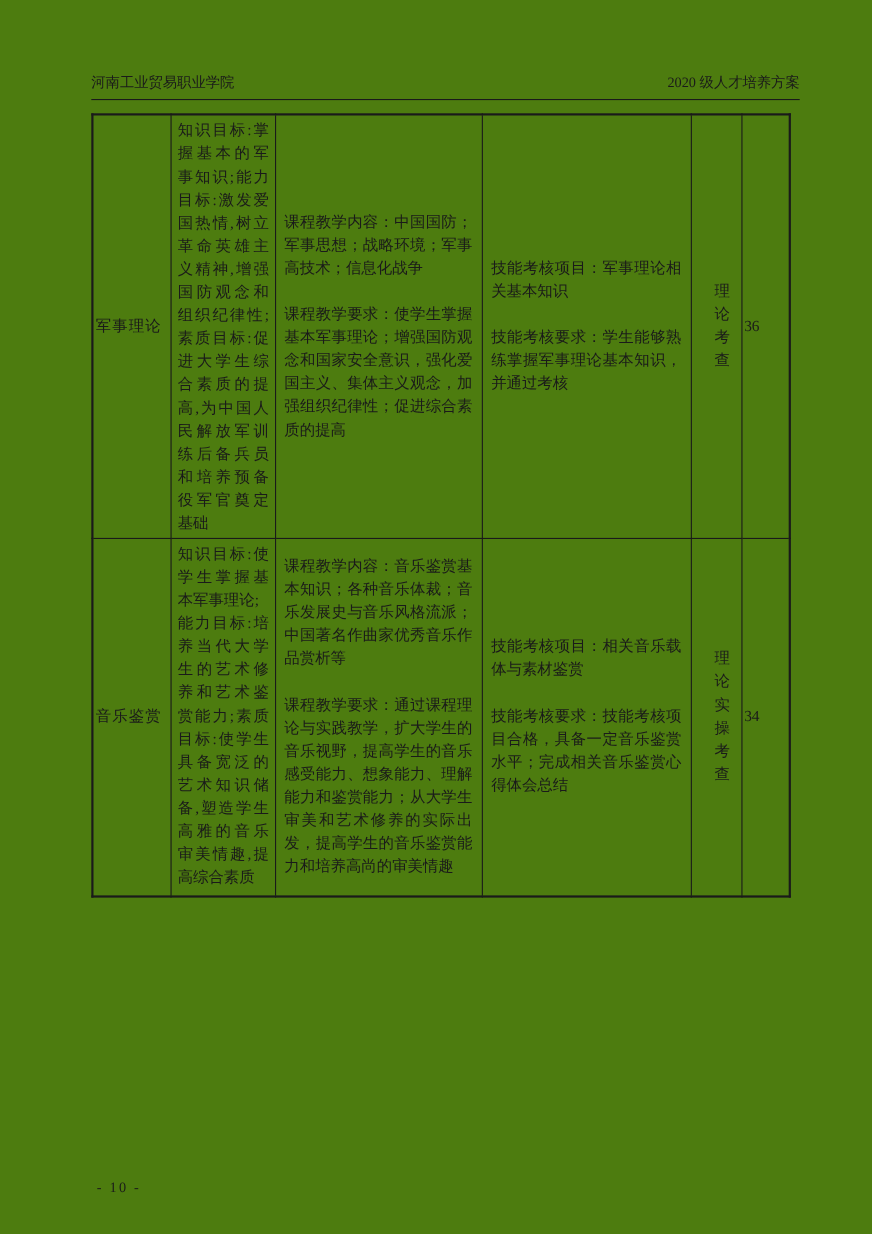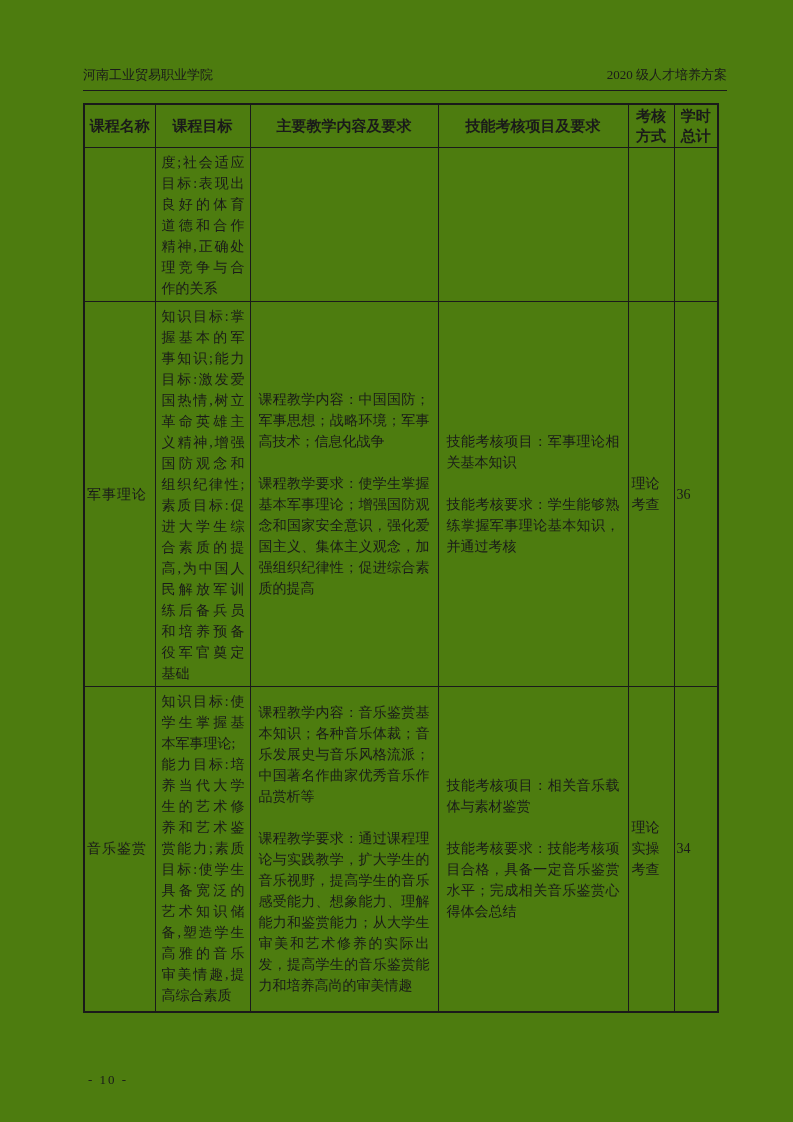--- a/index.html
+++ b/index.html
@@ -73,21 +73,21 @@
     }
     td.cell-content,
     td.cell-assessment {
       text-align: justify;
       vertical-align: middle;
       padding: 4px 8px;
     }
     td.cell-method {
       text-align: left;
       vertical-align: middle;
-      padding: 2px 3px;
+      padding: 2px 21px;
     }
     td.cell-hours {
       text-align: left;
       vertical-align: middle;
       padding: 2px;
     }
 
     .cell-objectives p { margin: 0; }
     .cell-content p + p,
     .cell-assessment p + p { margin-top: 21px; }
@@ -113,39 +113,21 @@
   <table class="course-table">
     <colgroup>
       <col style="width:71px">
       <col style="width:95px">
       <col style="width:188px">
       <col style="width:190px">
       <col style="width:46px">
       <col style="width:44px">
     </colgroup>
     <tbody>
-      <tr class="header-row">
-        <th>课程名称</th>
-        <th>课程目标</th>
-        <th>主要教学内容及要求</th>
-        <th>技能考核项目及要求</th>
-        <th>考核方式</th>
-        <th>学时总计</th>
-      </tr>
 
-      <tr class="body-row-0">
-        <td class="cell-course"></td>
-        <td class="cell-objectives">
-          <p>度;社会适应目标:表现出良好的体育道德和合作精神,正确处理竞争与合作的关系</p>
-        </td>
-        <td class="cell-content"></td>
-        <td class="cell-assessment"></td>
-        <td class="cell-method"></td>
-        <td class="cell-hours"></td>
-      </tr>
 
       <tr class="body-row-1">
         <td class="cell-course">军事理论</td>
         <td class="cell-objectives">
           <p>知识目标:掌握基本的军事知识;能力目标:激发爱国热情,树立革命英雄主义精神,增强国防观念和组织纪律性;素质目标:促进大学生综合素质的提高,为中国人民解放军训练后备兵员和培养预备役军官奠定基础</p>
         </td>
         <td class="cell-content">
           <p>课程教学内容：中国国防；军事思想；战略环境；军事高技术；信息化战争</p>
           <p>课程教学要求：使学生掌握基本军事理论；增强国防观念和国家安全意识，强化爱国主义、集体主义观念，加强组织纪律性；促进综合素质的提高</p>
         </td>

